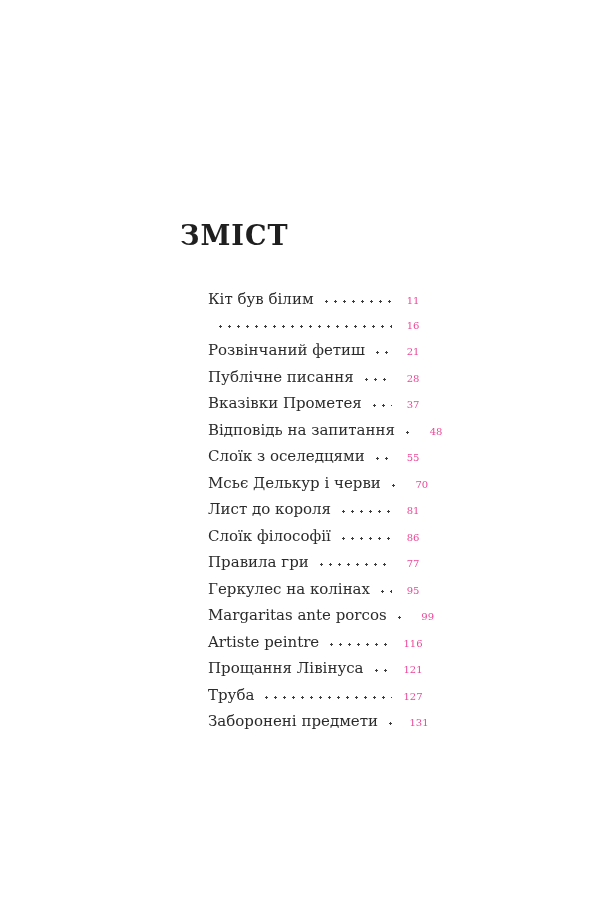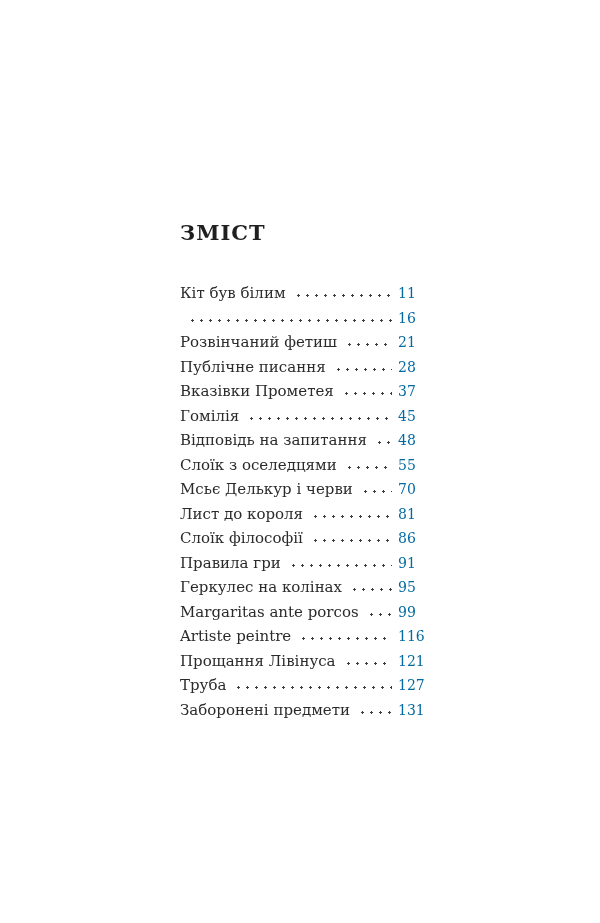--- a/index.html
+++ b/index.html
@@ -15,57 +15,58 @@
     position: relative;
     overflow: hidden;
   }
   .content {
     position: absolute;
     left: 180px;
     top: 222px;
     width: 248px;
   }
   .page-title {
-    font-size: 21px;
+    font-size: 27px;
     font-weight: 700;
     letter-spacing: 1px;
     color: #1f1f1f;
     margin: 0 0 38px 0;
     line-height: 1;
   }
   .toc {
     display: block;
   }
   .row {
     display: flex;
     align-items: baseline;
     line-height: 24.5px;
     font-size: 15px;
     white-space: nowrap;
+    margin-left: 28px;
   }
   .t {
     flex: 0 0 auto;
     color: #2b2b2b;
   }
   .leader {
     flex: 1 1 auto;
     min-width: 12px;
     height: 5px;
     margin: 0 6px 1px 8px;
     background-image: radial-gradient(circle, #3c3c3c 1.05px, transparent 1.4px);
     background-size: 9px 5px;
     background-repeat: repeat-x;
     background-position: left center;
   }
   .p {
     flex: 0 0 auto;
     width: 30px;
-    text-align: left;
-    font-size: 14px;
-    color: #0369a1;
+    text-align: center;
+    font-size: 10px;
+    color: #ec4899;
   }
 </style>
 </head>
 <body>
 
 <div class="content">
   <h1 class="page-title">ЗМІСТ</h1>
 
   <div class="toc">
 
@@ -92,25 +93,20 @@
       <span class="p">28</span>
     </div>
 
 
     <div class="row">
       <span class="t">Вказівки Прометея</span>
       <span class="leader"></span>
       <span class="p">37</span>
     </div>
 
-    <div class="row">
-      <span class="t">Гомілія</span>
-      <span class="leader"></span>
-      <span class="p">45</span>
-    </div>
 
     <div class="row">
       <span class="t">Відповідь на запитання</span>
       <span class="leader"></span>
       <span class="p">48</span>
     </div>
 
     <div class="row">
       <span class="t">Слоїк з оселедцями</span>
       <span class="leader"></span>
@@ -132,21 +128,21 @@
 
     <div class="row">
       <span class="t">Слоїк філософії</span>
       <span class="leader"></span>
       <span class="p">86</span>
     </div>
 
     <div class="row">
       <span class="t">Правила гри</span>
       <span class="leader"></span>
-      <span class="p">91</span>
+      <span class="p">77</span>
     </div>
 
     <div class="row">
       <span class="t">Геркулес на колінах</span>
       <span class="leader"></span>
       <span class="p">95</span>
     </div>
 
     <div class="row">
       <span class="t">Margaritas ante porcos</span>

